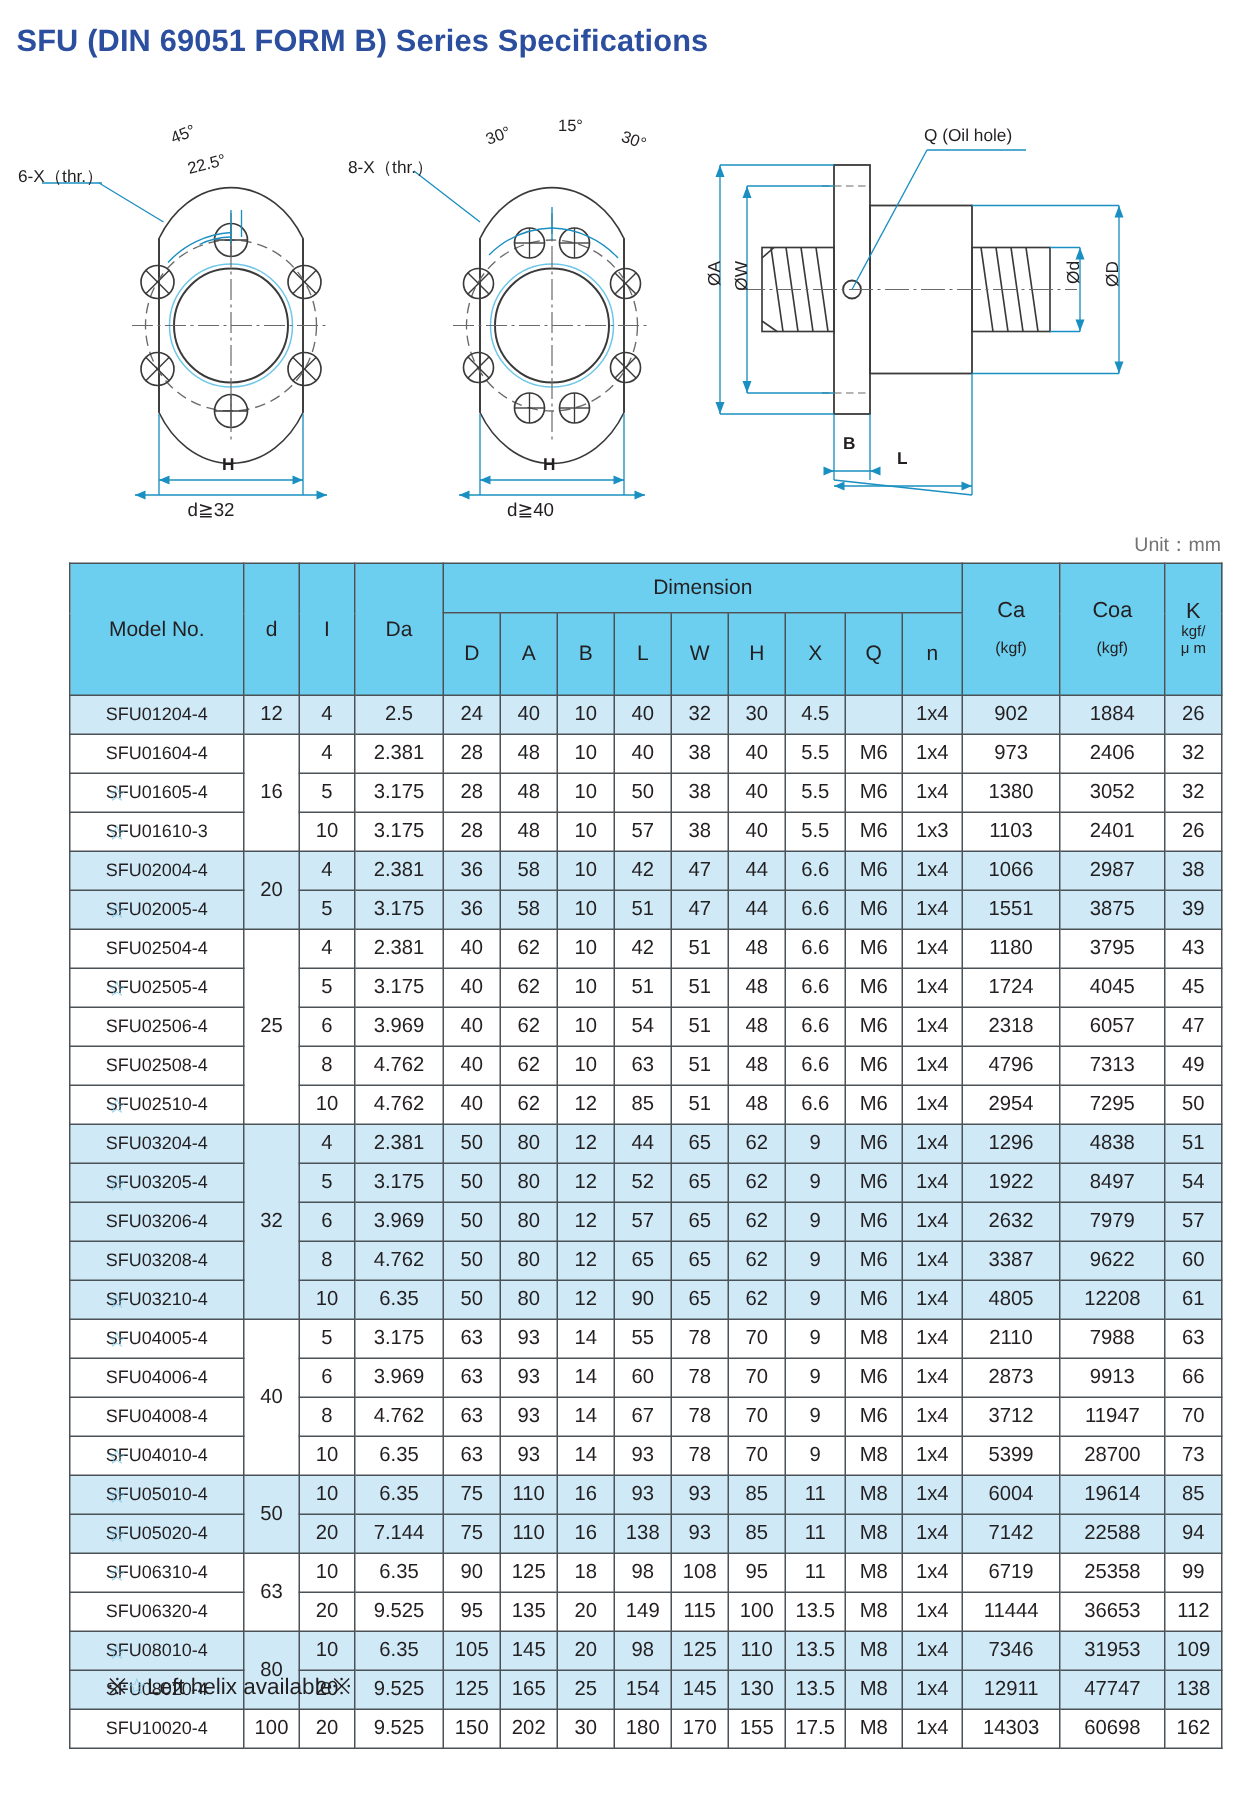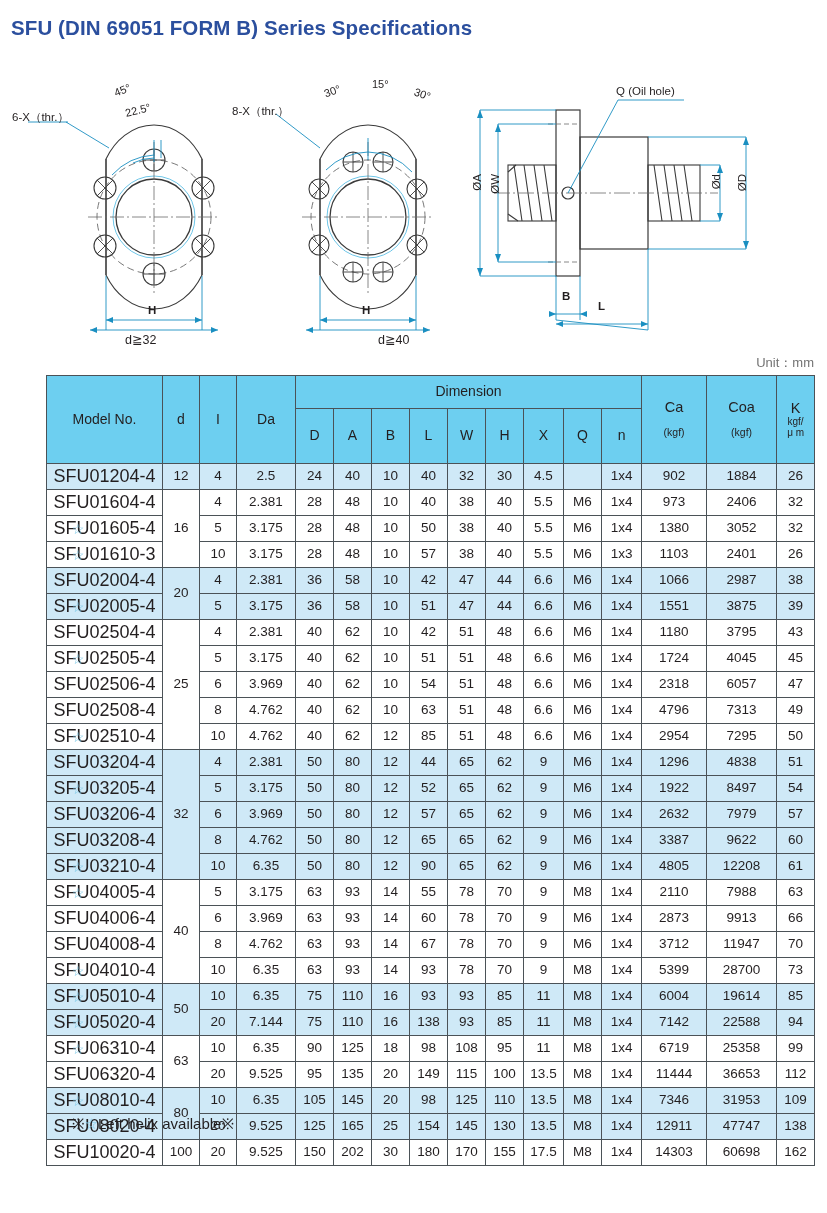--- a/index.html
+++ b/index.html
@@ -112,21 +112,21 @@
 
   th .cap-main { display: block; font-size: 14.5px; }
   th .cap-sub  { display: block; font-size: 10.5px; margin-top: 11px; }
   th .cap-k1   { display: block; font-size: 14.5px; }
   th .cap-k2   { display: block; font-size: 10px; }
   th .cap-k3   { display: block; font-size: 10px; }
 
   tbody tr.band-blue td { background: #cfe9f7; }
   tbody tr.band-white td { background: #ffffff; }
 
-  td.model-cell { text-align: center; font-size: 18px; }
+  td.model-cell { text-align: center; font-size: 12px; }
   td.group-cell { font-size: 13.5px; }
 
   
   .star-gutter {
     position: absolute;
     left: 0;
     top: 0;
     width: 46px;
   }
   .star-mark {
@@ -297,21 +297,21 @@
         <line x1="44" y1="268" x2="168" y2="268"></line>
         <path d="M44 268 l7 -3 v6 z" fill="#1a8fc1" stroke="none"></path>
         <path d="M168 268 l-7 -3 v6 z" fill="#1a8fc1" stroke="none"></path>
       </g>
     </svg>
     <span class="dwg-label" style="left:-30px; top:42px;">8-X（thr.）</span>
     <span class="dwg-dim" style="left:62px; top:23px; transform:rotate(-20deg);">30°</span>
     <span class="dwg-dim" style="left:110px; top:16px;">15°</span>
     <span class="dwg-dim" style="left:152px; top:26px; transform:rotate(20deg);">30°</span>
     <span class="dwg-label" style="left:100px; top:242px; font-weight:600;">H</span>
-    <span class="dwg-caption" style="left:76px; top:270px;margin-left:40px;">d≧40</span>
+    <span class="dwg-caption" style="left:76px; top:270px;">d≧40</span>
   </div>
 
   <div class="drawing" id="drawing-assembly">
     <svg width="357" height="290" viewBox="0 0 357 290">
 
       <rect x="86" y="48" width="24" height="166" fill="none" stroke="#3a3a3a" stroke-width="1.2"></rect>
 
       <rect x="110" y="75" width="68" height="112" fill="none" stroke="#3a3a3a" stroke-width="1.2"></rect>
 
       <g fill="none" stroke="#3a3a3a" stroke-width="1.1">

